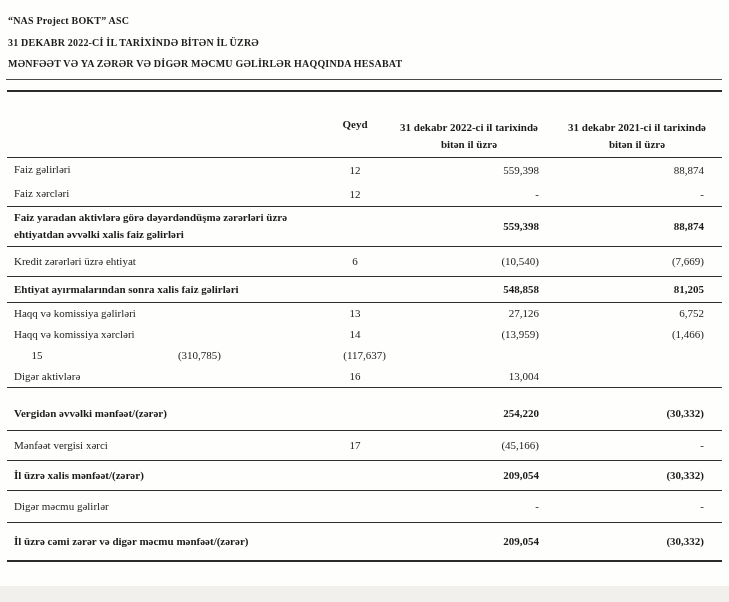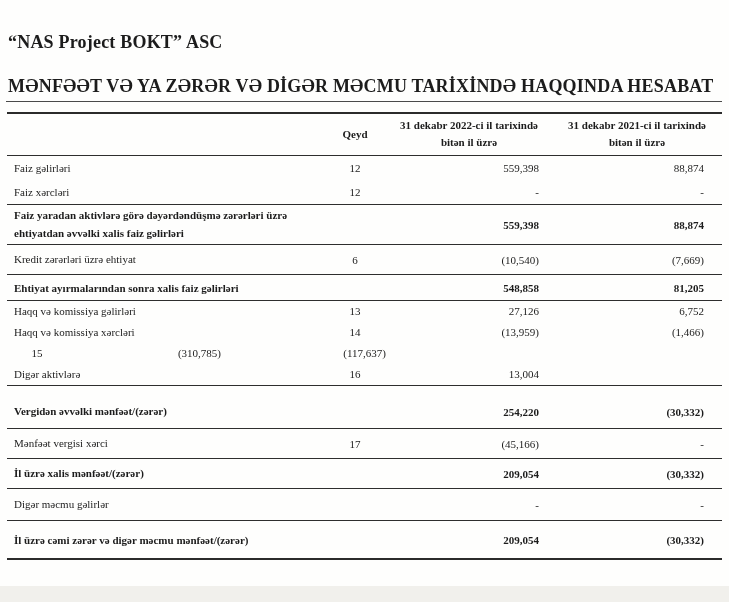--- a/index.html
+++ b/index.html
@@ -11,25 +11,24 @@
     height: 602px;
     background: #fefefd;
     color: #1c1c1c;
     overflow: hidden;
   }
   .doc-header {
     padding: 10px 7px 0 8px;
   }
   .doc-header .h-line {
     font-weight: bold;
-    font-size: 18px;
+    font-size: 10px;
     line-height: 21.5px;
     letter-spacing: 0.2px;
     white-space: nowrap;
-    margin-top: 22px;
   }
   .header-rule {
     margin: 4px 7px 0 6px;
     border-bottom: 1.5px solid #4a4a4a;
   }
   .fin-table {
     margin: 10px 7px 0 7px;
     border-top: 2.5px solid #2b2b2b;
   }
   .row {
@@ -59,20 +58,21 @@
   .rule-top { border-top: 1.5px solid #2e2e2e; }
   .rule-bottom { border-bottom: 2px solid #2b2b2b; }
   .bold { font-weight: bold; }
   .header-row { padding: 3px 0 4px 0; border-bottom: 1.5px solid #2e2e2e; }
   .header-row .c-note { font-weight: bold; }
   .header-row .c-v1, .header-row .c-v2 {
     font-weight: bold;
     text-align: center;
     padding-right: 0;
     line-height: 17px;
+    margin-top: 24px;
   }
   .header-row .c-v1 span { display: inline-block; width: 142px; }
   .header-row .c-v2 span { display: inline-block; width: 152px; }
   .pad-sm  { padding-top: 2.5px; padding-bottom: 2.5px; }
   .pad-md  { padding-top: 5px;  padding-bottom: 5px; }
   .pad-md2 { padding-top: 6px;  padding-bottom: 6px; }
   .pad-lg  { padding-top: 16px;  padding-bottom: 7px; }
   .r-3line .c-label { line-height: 17.5px; padding-top: 2px; padding-bottom: 2px; }
   .r-2line .c-label { line-height: 18px; padding-top: 3.5px; padding-bottom: 3.5px; }
   .tight { line-height: 21px; }
@@ -84,21 +84,22 @@
     background: #f1f0ec;
   }
 </style>
 </head>
 <body>
 
 <div class="page">
 
   <div class="doc-header">
     <div class="h-line">“NAS Project BOKT” ASC</div>
-    <div class="h-line">MƏNFƏƏT VƏ YA ZƏRƏR VƏ DİGƏR MƏCMU TARİXİNDƏ HAQQINDA HESABAT</div>
+    <div class="h-line">31 DEKABR 2022-Cİ İL TARİXİNDƏ BİTƏN İL ÜZRƏ</div>
+    <div class="h-line">MƏNFƏƏT VƏ YA ZƏRƏR VƏ DİGƏR MƏCMU GƏLİRLƏR HAQQINDA HESABAT</div>
   </div>
   <div class="header-rule"></div>
 
   <div class="fin-table">
 
     <div class="row header-row">
       <div class="c-label"></div>
       <div class="c-note">Qeyd</div>
       <div class="c-v1"><span>31 dekabr 2022-ci il tarixində bitən il üzrə</span></div>
       <div class="c-v2"><span>31 dekabr 2021-ci il tarixində bitən il üzrə</span></div>

